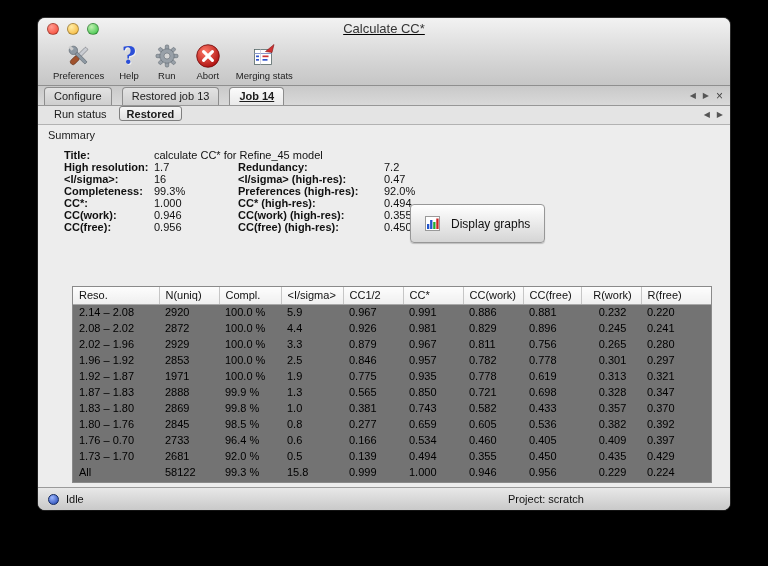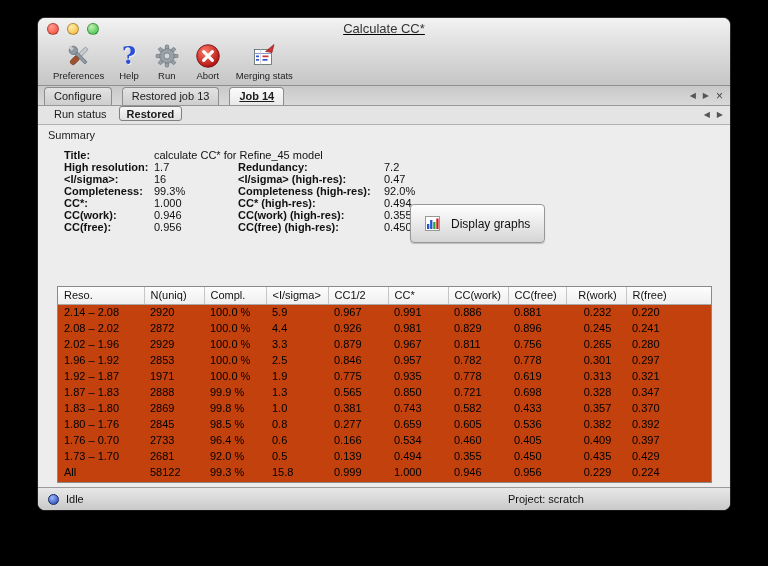--- a/index.html
+++ b/index.html
@@ -50,21 +50,21 @@
     font-size:11px; align-items:baseline; color:#111; }
   .s-label { font-weight:bold; white-space:nowrap; }
   .s-value { white-space:nowrap; }
   .span3 { grid-column:2 / 5; }
 
   .display-graphs { position:absolute; left:372px; top:60px; height:39px;
     display:flex; align-items:center; gap:11px; padding:0 14px; font-size:12px; color:#111;
     background:linear-gradient(#ffffff,#d5d5d5); border:1px solid #979797; border-radius:4px;
     box-shadow:0 1px 1px rgba(0,0,0,.2); font-family:"Liberation Sans",sans-serif; cursor:default; }
 
-  .table-wrap { margin:2px 18px 0 19px; background:#c2410c; border:1px solid #8a8a8a; height:197px; overflow:hidden; }
+  .table-wrap { margin:2px 18px 0 34px; background:#737373; border:1px solid #8a8a8a; height:197px; overflow:hidden; }
   table.data { width:100%; border-collapse:collapse; table-layout:fixed; font-size:11px; }
   .data th { font-weight:normal; text-align:left; padding:1px 3px 2px 6px; height:17px;
     border-right:1px solid #c6c6c6; border-bottom:1px solid #a8a8a8;
     background:linear-gradient(#fdfdfd,#efefef); color:#111; white-space:nowrap; overflow:hidden; }
   .data th:last-child { border-right:none; }
   .data td { padding:1px 3px 1px 6px; height:16px; color:#000; white-space:nowrap; overflow:hidden; }
   .data th:nth-child(1), .data td:nth-child(1) { width:86px; }
   .data th:nth-child(2), .data td:nth-child(2) { width:60px; }
   .data th:nth-child(3), .data td:nth-child(3) { width:62px; }
   .data th:nth-child(4), .data td:nth-child(4) { width:62px; }
@@ -201,21 +201,21 @@
           <div class="s-label">High resolution:</div>
           <div class="s-value">1.7</div>
           <div class="s-label">Redundancy:</div>
           <div class="s-value">7.2</div>
           <div class="s-label">&lt;I/sigma&gt;:</div>
           <div class="s-value">16</div>
           <div class="s-label">&lt;I/sigma&gt; (high-res):</div>
           <div class="s-value">0.47</div>
           <div class="s-label">Completeness:</div>
           <div class="s-value">99.3%</div>
-          <div class="s-label">Completeness (high-res):</div>
+          <div class="s-label">Preferences (high-res):</div>
           <div class="s-value">92.0%</div>
           <div class="s-label">CC*:</div>
           <div class="s-value">1.000</div>
           <div class="s-label">CC* (high-res):</div>
           <div class="s-value">0.494</div>
           <div class="s-label">CC(work):</div>
           <div class="s-value">0.946</div>
           <div class="s-label">CC(work) (high-res):</div>
           <div class="s-value">0.355</div>
           <div class="s-label">CC(free):</div>

